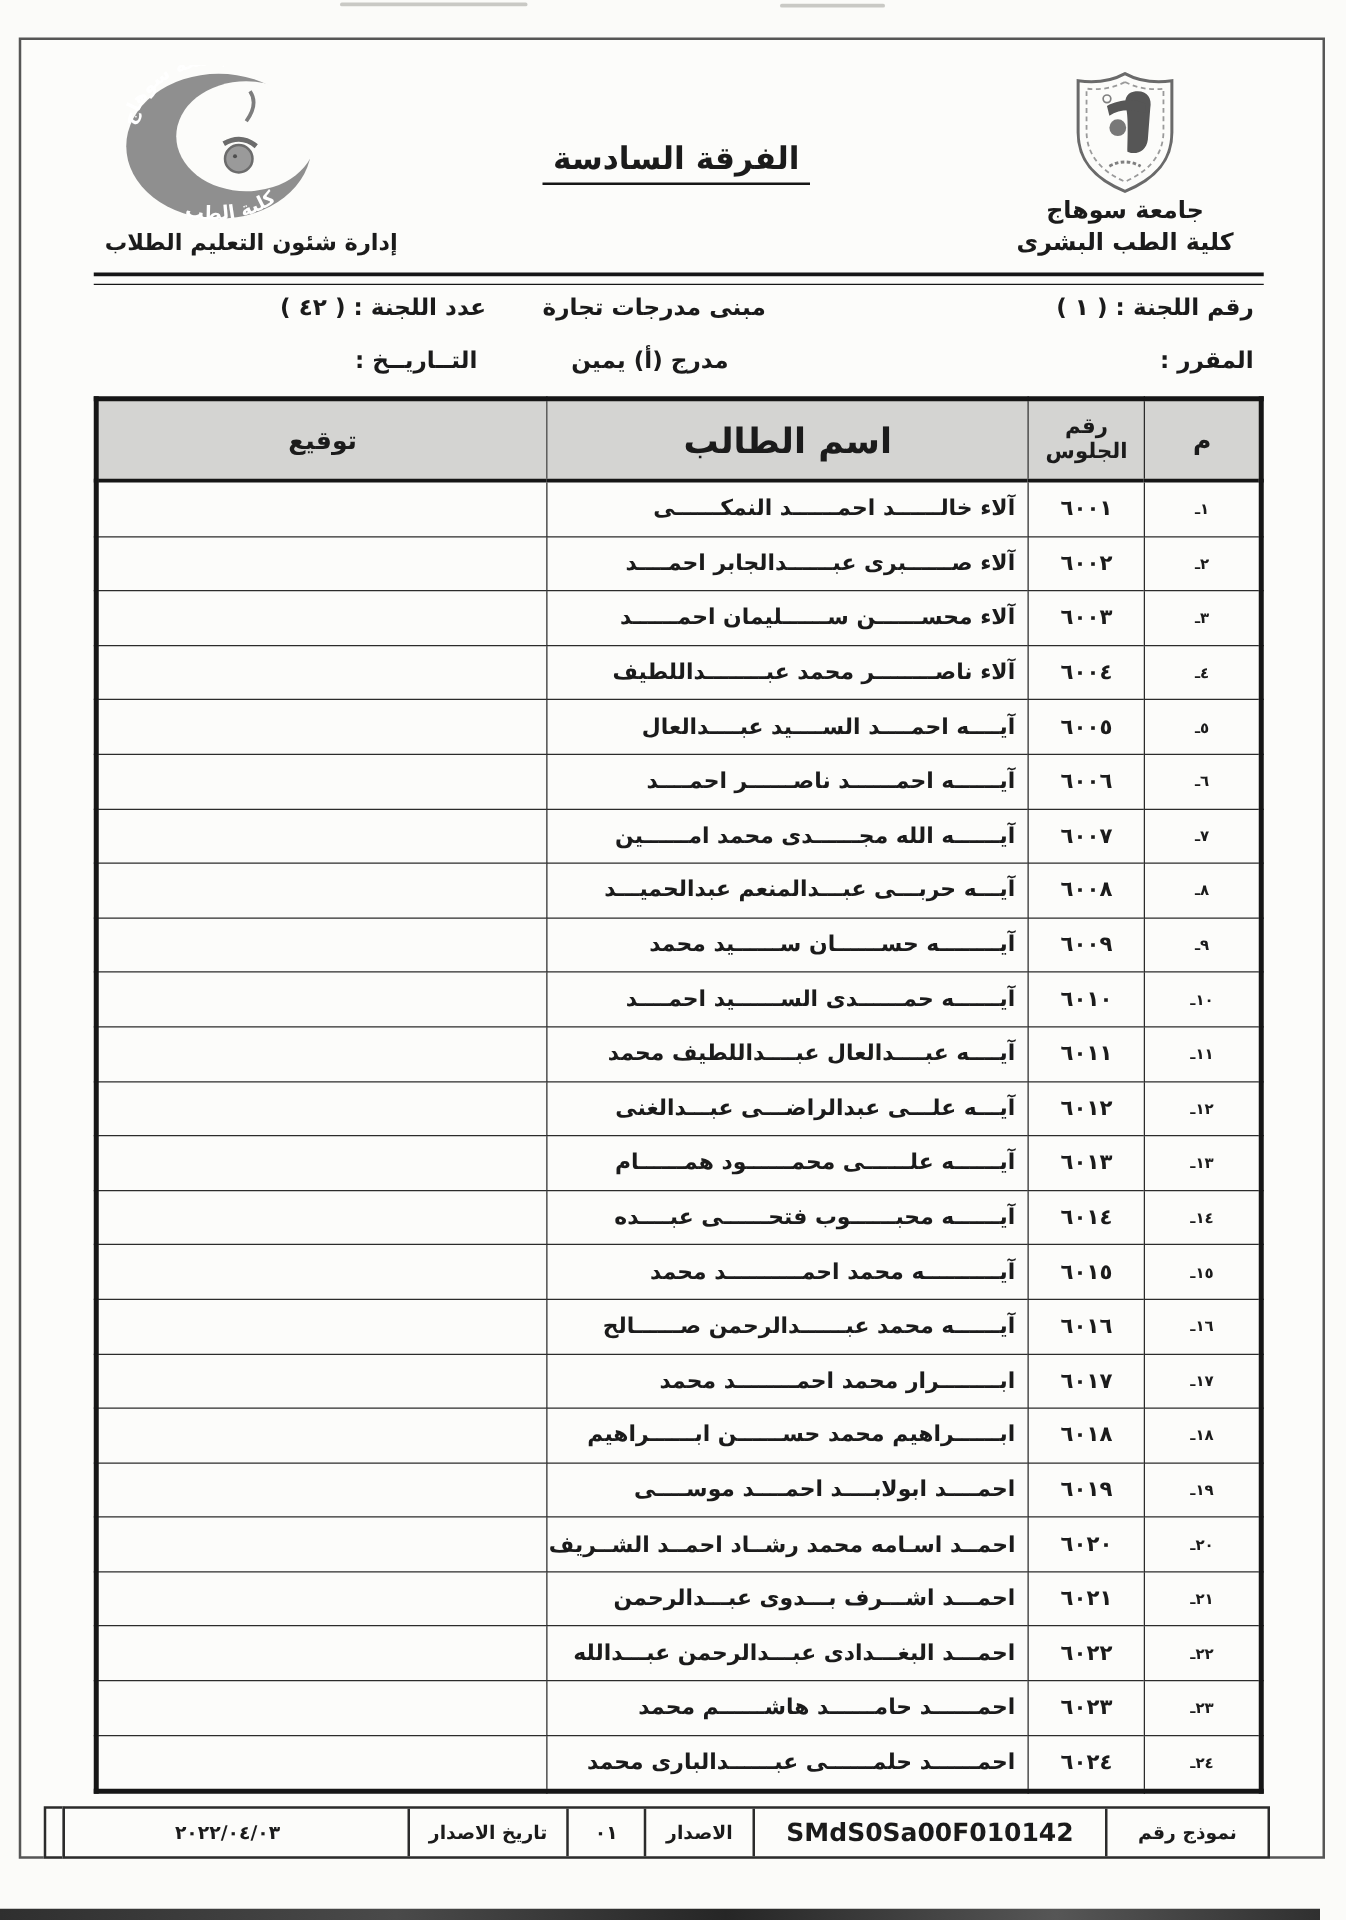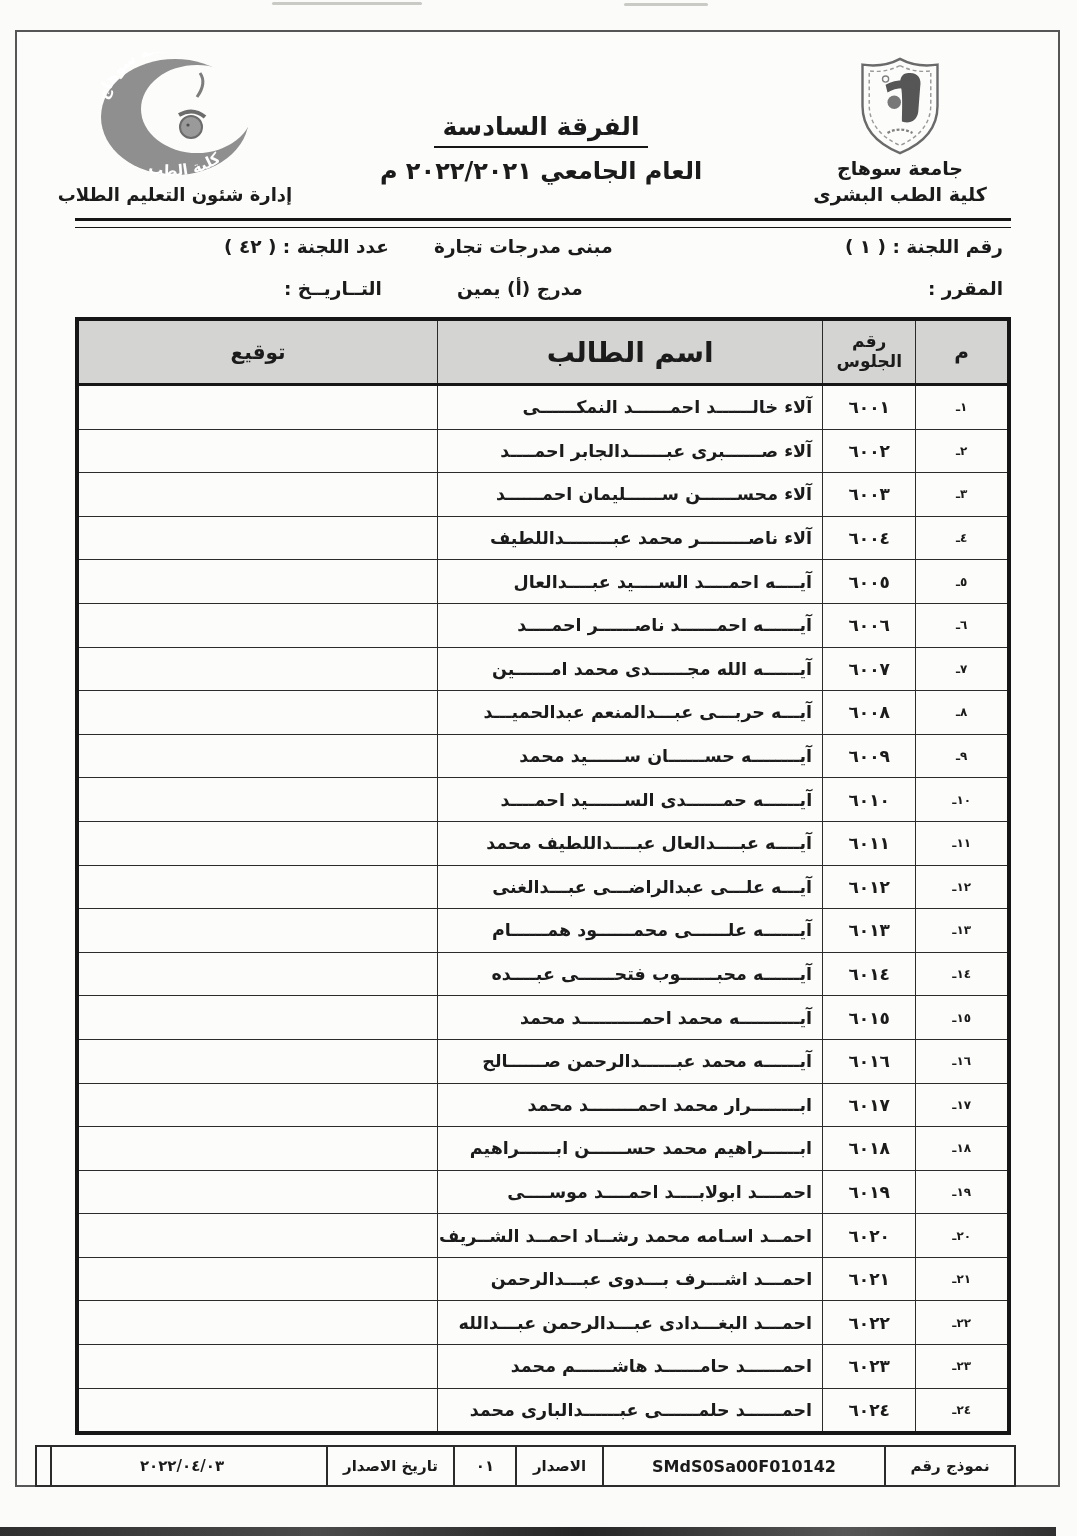--- a/index.html
+++ b/index.html
@@ -10,21 +10,21 @@
   .smudge{position:absolute;background:#c9c9c5;border-radius:2px;}
   .bottom-band{position:absolute;left:0;bottom:0;width:1056px;height:9px;
     background:linear-gradient(90deg,#2f2f2f 0%,#4a4a4a 30%,#262626 55%,#565656 80%,#303030 100%);}
 
   
   .frame{position:absolute;left:15px;top:30px;width:1041px;height:1453px;
     border:2px solid #565656;background:#fcfcfa;}
 
   
   .logo-left{position:absolute;left:76px;top:20px;width:180px;height:130px;}
-  .dept-text{position:absolute;left:40px;top:152px;width:236px;text-align:center;
+  .dept-text{position:absolute;left:66px;top:152px;width:236px;text-align:center;
     font-weight:bold;font-size:18px;direction:rtl;}
   .title-block{position:absolute;left:318px;top:80px;width:412px;text-align:center;direction:rtl;}
   .title-grade{display:inline-block;font-weight:bold;font-size:25px;
     border-bottom:2.5px solid #161616;padding:0 8px 5px 8px;}
   .title-year{font-weight:bold;font-size:24px;margin-top:9px;}
   .logo-right{position:absolute;left:838px;top:24px;width:90px;height:100px;}
   .univ-text{position:absolute;left:792px;top:124px;width:182px;text-align:center;
     font-weight:bold;font-size:19px;line-height:1.35;direction:rtl;}
 
   .rule{position:absolute;left:58px;top:186px;width:936px;height:6px;
@@ -59,21 +59,21 @@
     padding:0 10px 0 4px;white-space:nowrap;}
   td.col-sign{background:#fdfdfb;}
 
   
   .footer-bar{position:absolute;left:33px;top:1413px;width:962px;height:38px;
     display:flex;direction:rtl;border:2px solid #2b2b2b;font-weight:bold;font-size:15px;
     align-items:stretch;background:#fcfcfa;}
   .footer-bar .cell{display:flex;align-items:center;justify-content:center;
     border-left:2px solid #2b2b2b;white-space:nowrap;}
   .f-form-label{width:128px;}
-  .f-form-code{width:280px;font-size:16px;direction:ltr;}
+  .f-form-code{width:280px;font-size:20px;direction:ltr;}
   .f-ver-label{width:85px;}
   .f-ver{width:60px;}
   .f-date-label{width:125px;}
   .f-date{flex:1;border-left:none !important;justify-content:flex-start;padding-right:14px;}
   .mini-box{position:absolute;left:18px;top:1413px;width:13px;height:38px;border:2px solid #2b2b2b;background:#fcfcfa;}
 </style>
 </head>
 <body>
 
 <div class="canvas">
@@ -97,21 +97,20 @@
       <path d="M104 44 q10 -14 3 -24" stroke="#7d7d7d" stroke-width="3" fill="none"></path>
       <circle cx="98" cy="74" r="11" fill="#9a9a9a" stroke="#6c6c6c" stroke-width="2"></circle>
       <path d="M86 62 Q100 54 112 64" stroke="#6c6c6c" stroke-width="4" fill="none"></path>
       <circle cx="95" cy="72" r="1.6" fill="#4e4e4e"></circle>
     </svg>
 
     <div class="dept-text">إدارة شئون التعليم الطلاب</div>
 
     <div class="title-block">
       <div><span class="title-grade">الفرقة السادسة</span></div>
-      <div class="title-year">العام الجامعي ٢٠٢٢/٢٠٢١ م</div>
     </div>
 
     <svg class="logo-right" viewBox="0 0 90 104">
       <path d="M45 3 C56 9 70 11 84 9 L84 52 C84 78 67 92 45 101 C23 92 6 78 6 52 L6 9 C20 11 34 9 45 3 Z" fill="none" stroke="#6a6a6a" stroke-width="2.5"></path>
       <path d="M45 10 C55 15 66 17 77 15.5 L77 51 C77 72 63 85 45 93 C27 85 13 72 13 51 L13 15.5 C24 17 35 15 45 10 Z" fill="none" stroke="#9a9a9a" stroke-width="1.5" stroke-dasharray="4 3"></path>
       <path d="M52 18 C62 16 68 22 66 32 L64 58 C63 66 57 70 50 69 L47 68 C47 60 48 40 46 32 C44 25 46 19 52 18 Z" fill="#565656"></path>
       <path d="M30 30 C40 24 55 24 62 28 L62 36 C50 32 40 33 32 38 Z" fill="#565656"></path>
       <circle cx="39" cy="48" r="7" fill="#787878"></circle>
       <circle cx="30" cy="24" r="3.2" fill="none" stroke="#808080" stroke-width="1.4"></circle>
       <path d="M32 80 Q45 73 58 80" stroke="#808080" fill="none" stroke-width="2.4" stroke-dasharray="3 2"></path>

